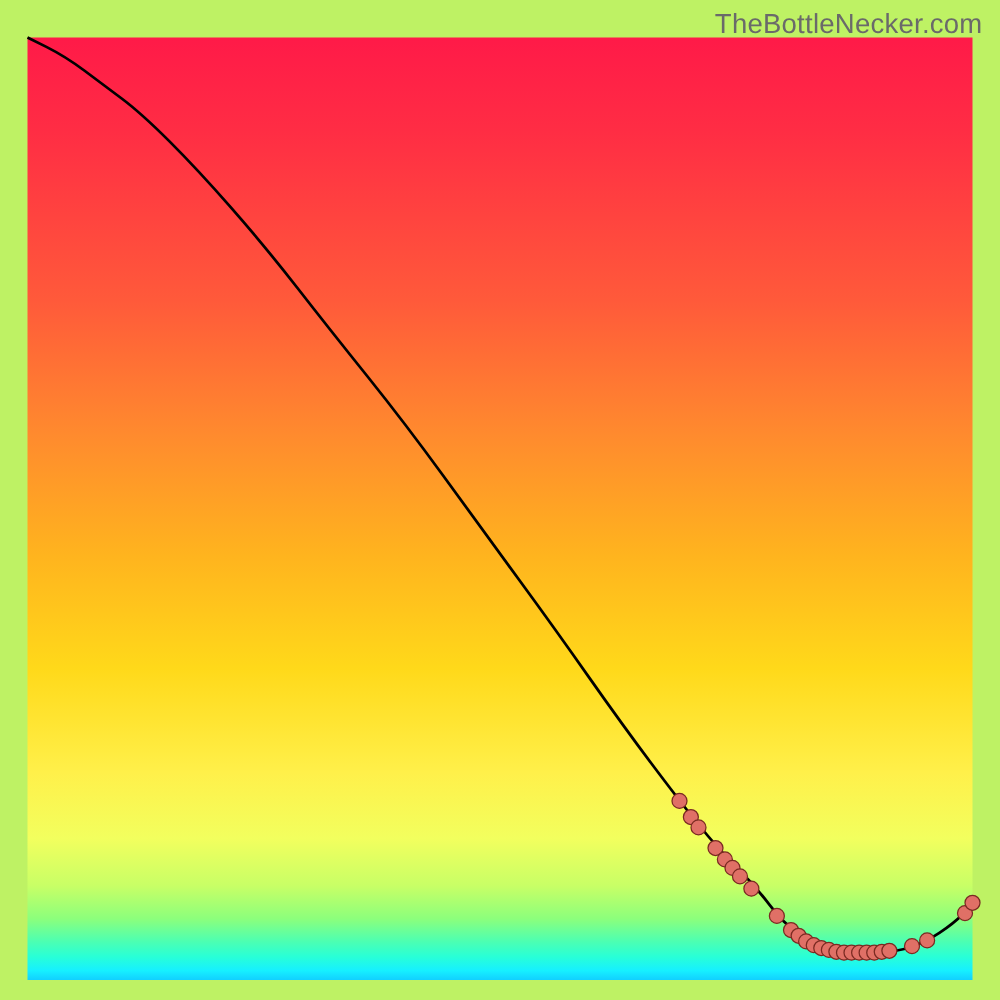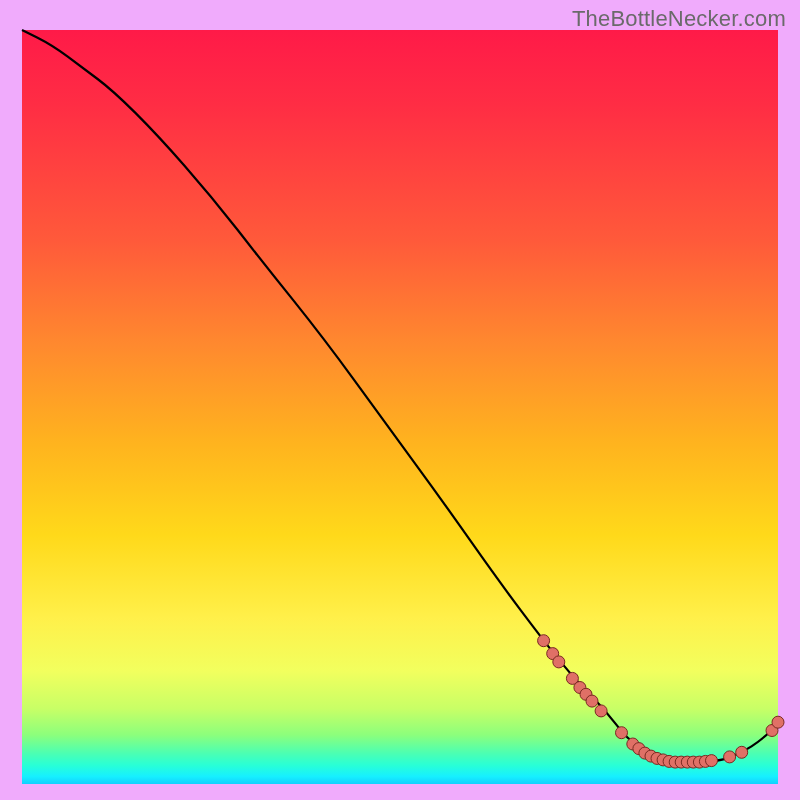--- a/index.html
+++ b/index.html
@@ -8,21 +8,21 @@
     width: 800px;
     height: 800px;
     background: #000;
     overflow: hidden;
     font-family: Arial, Helvetica, sans-serif;
   }
   .frame {
     position: relative;
     width: 800px;
     height: 800px;
-    background: #f0abfc;
+    background: #bef264;
   }
   .watermark {
     position: absolute;
     top: 6px;
     right: 14px;
     color: #6a6a6a;
     font-size: 22px;
     font-weight: 500;
     letter-spacing: 0.2px;
     user-select: none;

